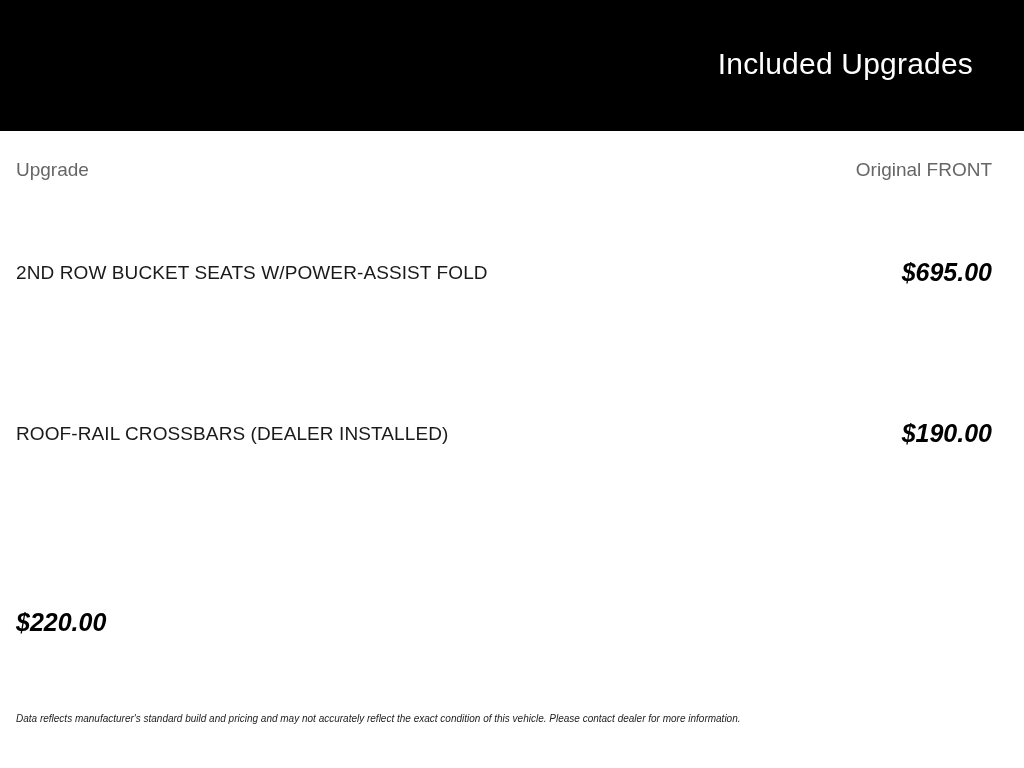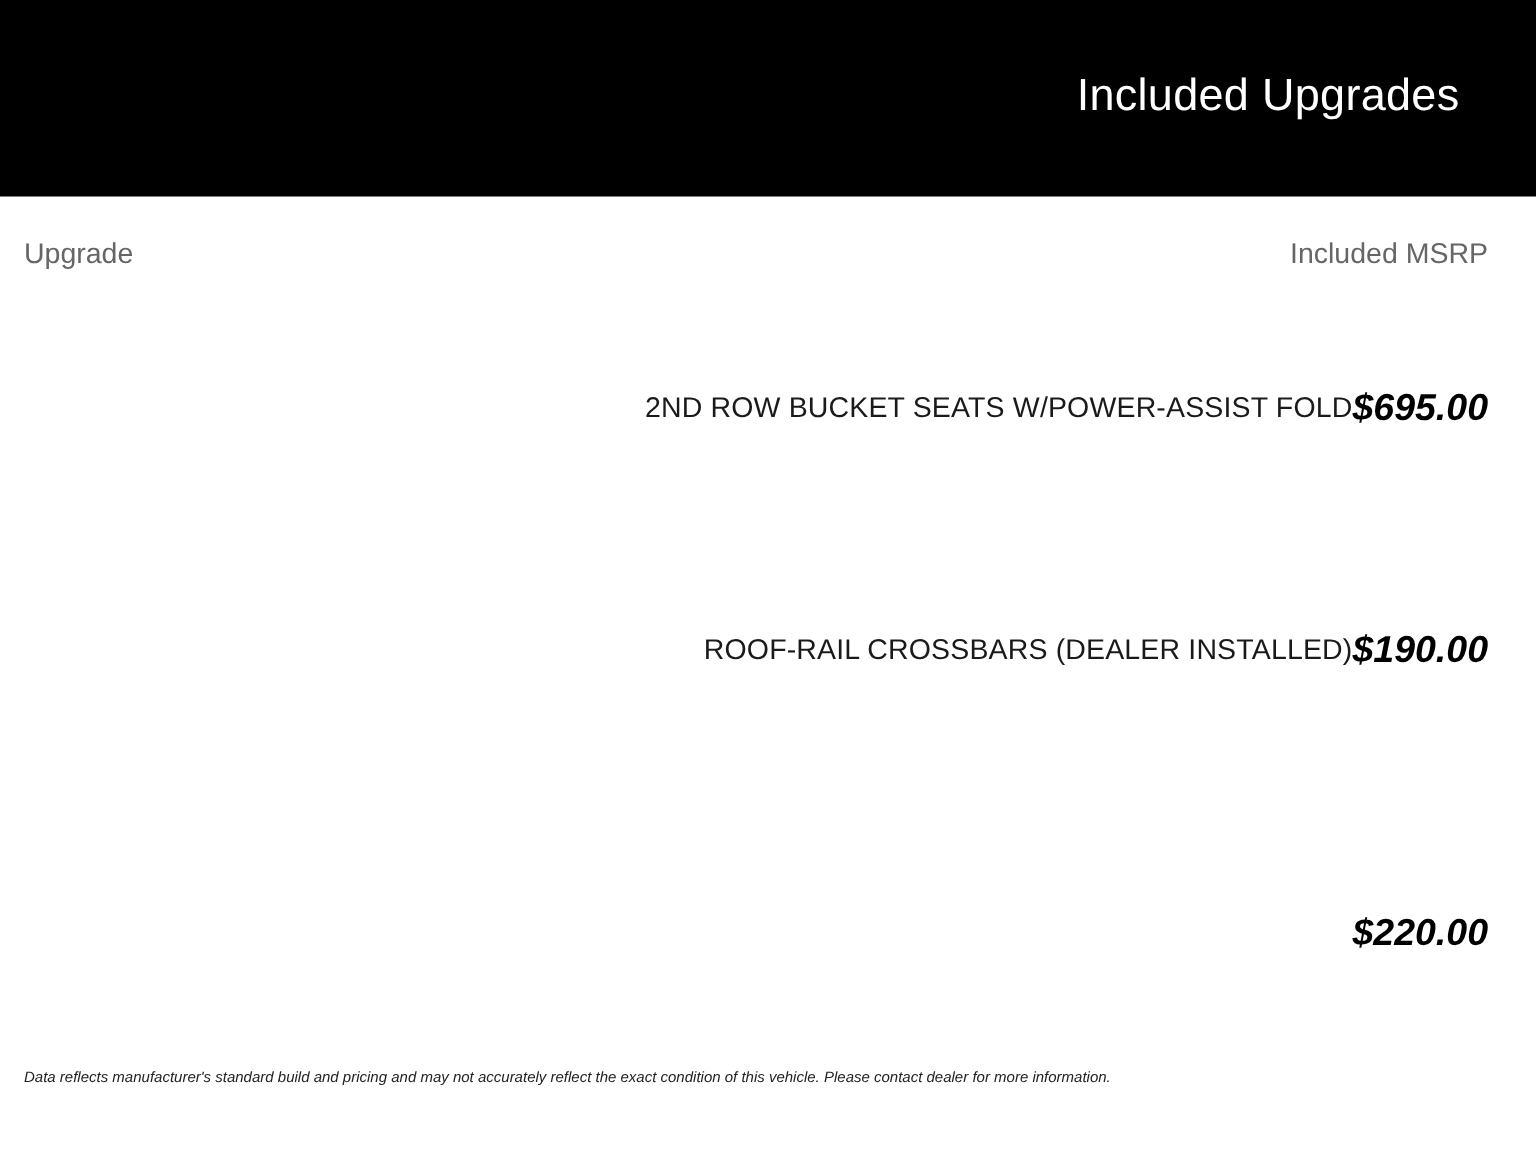--- a/index.html
+++ b/index.html
@@ -49,21 +49,21 @@
     line-height: 18px;
     color: #666666;
     white-space: nowrap;
   }
   .upgrade-row {
     position: absolute;
     left: 16px;
     right: 32px;
     height: 36px;
     display: flex;
-    justify-content: flex-end;
+    justify-content: space-between;
     align-items: center;
   }
   .row-1 { top: 254px; }
   .row-2 { top: 415px; }
   .row-3 { top: 604px; }
   .upgrade-name {
     font-size: 19px;
     line-height: 23px;
     color: #1a1a1a;
     white-space: nowrap;
@@ -92,21 +92,21 @@
 <body>
 
 <div class="screen">
 
   <div class="header-bar">
     <div class="page-title">Included Upgrades</div>
   </div>
 
   <div class="table-header-row">
     <div class="col-header">Upgrade</div>
-    <div class="col-header">Included MSRP</div>
+    <div class="col-header">Original FRONT</div>
   </div>
 
   <div class="upgrade-row row-1">
     <div class="upgrade-name">2ND ROW BUCKET SEATS W/POWER-ASSIST FOLD</div>
     <div class="upgrade-price">$695.00</div>
   </div>
 
   <div class="upgrade-row row-2">
     <div class="upgrade-name">ROOF-RAIL CROSSBARS (DEALER INSTALLED)</div>
     <div class="upgrade-price">$190.00</div>

